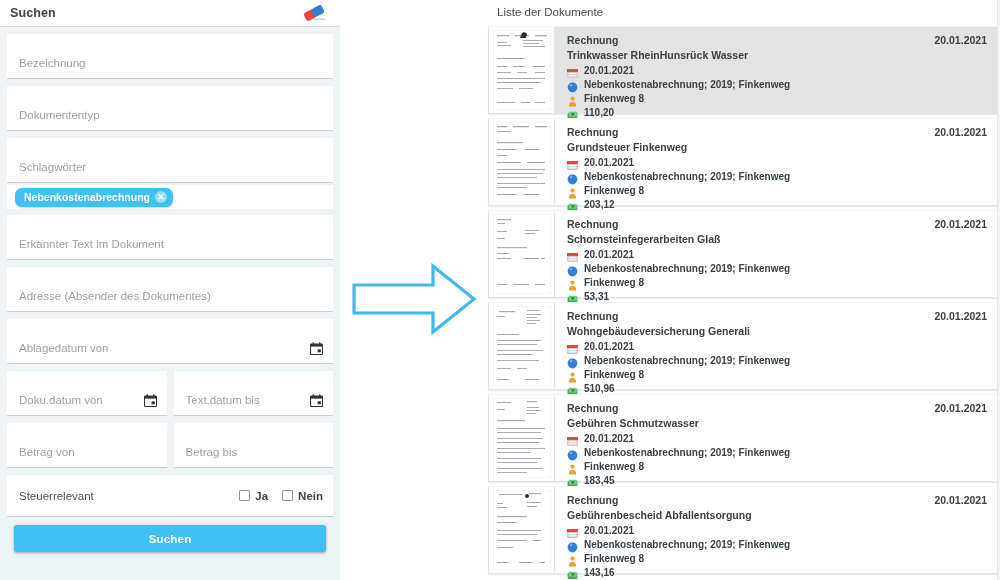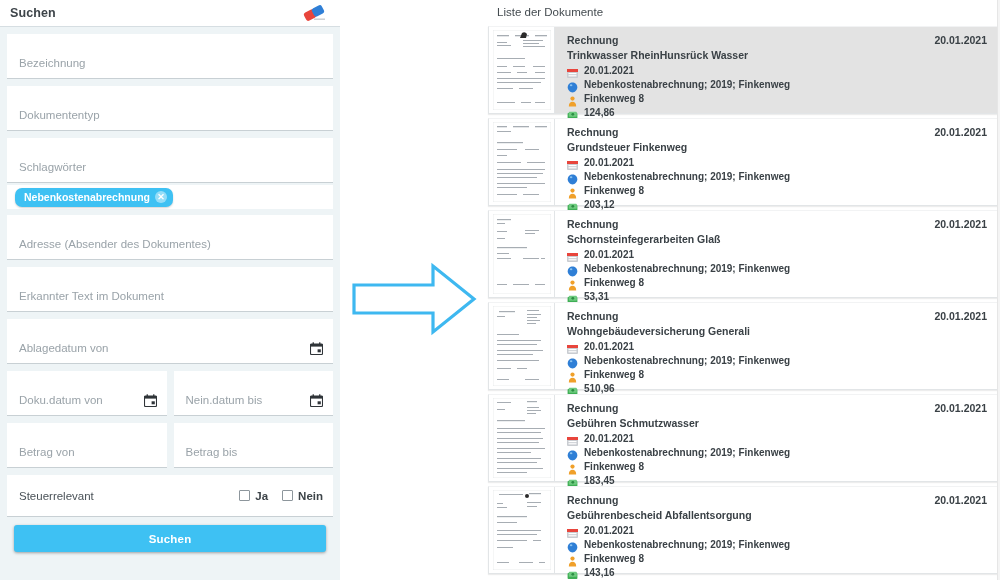--- a/index.html
+++ b/index.html
@@ -169,25 +169,25 @@
         <div class="ph">Schlagwörter</div>
       </div>
       <div style="position:relative;margin-top:-5px;margin-bottom:6px;background:#fff;height:24px;padding:2px 0 0 8px;">
         <span class="chip">
           <span>Nebenkostenabrechnung</span>
           <span class="x">✕</span>
         </span>
       </div>
 
       <div class="field">
+        <div class="ph">Erkannter Text im Dokument</div>
+      </div>
+
+      <div class="field">
         <div class="ph">Adresse (Absender des Dokumentes)</div>
-      </div>
-
-      <div class="field">
-        <div class="ph">Erkannter Text im Dokument</div>
       </div>
 
       <div class="row2">
         <div class="field">
           <div class="ph">Ablagedatum von</div>
           <span class="cal-icon">
             <svg viewBox="0 0 13 13" width="13" height="13">
               <rect x="0.5" y="2" width="12" height="10.5" rx="1" fill="none" stroke="#2f3438" stroke-width="1.1"></rect>
               <rect x="0.5" y="2" width="12" height="2.6" fill="#2f3438"></rect>
               <rect x="2.6" y="0.3" width="1.3" height="2.6" fill="#2f3438"></rect>
@@ -205,21 +205,21 @@
             <svg viewBox="0 0 13 13" width="13" height="13">
               <rect x="0.5" y="2" width="12" height="10.5" rx="1" fill="none" stroke="#2f3438" stroke-width="1.1"></rect>
               <rect x="0.5" y="2" width="12" height="2.6" fill="#2f3438"></rect>
               <rect x="2.6" y="0.3" width="1.3" height="2.6" fill="#2f3438"></rect>
               <rect x="9.1" y="0.3" width="1.3" height="2.6" fill="#2f3438"></rect>
               <rect x="7.6" y="7.3" width="3.2" height="3" fill="#2f3438"></rect>
             </svg>
           </span>
         </div>
         <div class="field">
-          <div class="ph">Nein.datum bis</div>
+          <div class="ph">Text.datum bis</div>
           <span class="cal-icon">
             <svg viewBox="0 0 13 13" width="13" height="13">
               <rect x="0.5" y="2" width="12" height="10.5" rx="1" fill="none" stroke="#2f3438" stroke-width="1.1"></rect>
               <rect x="0.5" y="2" width="12" height="2.6" fill="#2f3438"></rect>
               <rect x="2.6" y="0.3" width="1.3" height="2.6" fill="#2f3438"></rect>
               <rect x="9.1" y="0.3" width="1.3" height="2.6" fill="#2f3438"></rect>
               <rect x="7.6" y="7.3" width="3.2" height="3" fill="#2f3438"></rect>
             </svg>
           </span>
         </div>
@@ -321,21 +321,21 @@
                   <path d="M1.8 10.4 C1.8 7.4 3.3 5.8 5.5 5.8 C7.7 5.8 9.2 7.4 9.2 10.4 Z" fill="#f0a02a"></path>
                 </svg></span>
             <span class="mt">Finkenweg 8</span>
           </div>
           <div class="meta">
             <span class="mi"><svg viewBox="0 0 11 11" width="11" height="11">
                   <rect x="0.6" y="3" width="9.8" height="6" rx="0.8" fill="#3fae55"></rect>
                   <rect x="1.8" y="1.8" width="8" height="5" rx="0.8" fill="#6ecb7f"></rect>
                   <circle cx="5.8" cy="4.3" r="1.4" fill="#2b8c42"></circle>
                 </svg></span>
-            <span class="mt">124,86</span>
+            <span class="mt">110,20</span>
           </div>
           <div class="doc-date">20.01.2021</div>
         </div>
       </div>
 
       <div class="doc-row">
         <div class="thumb">
           <div class="page">
             <svg viewBox="0 0 58 80" width="58" height="80" preserveAspectRatio="none">
               <rect x="0" y="0" width="58" height="80" fill="#fff" stroke="#dcdfe2" stroke-width="0.6"></rect>

